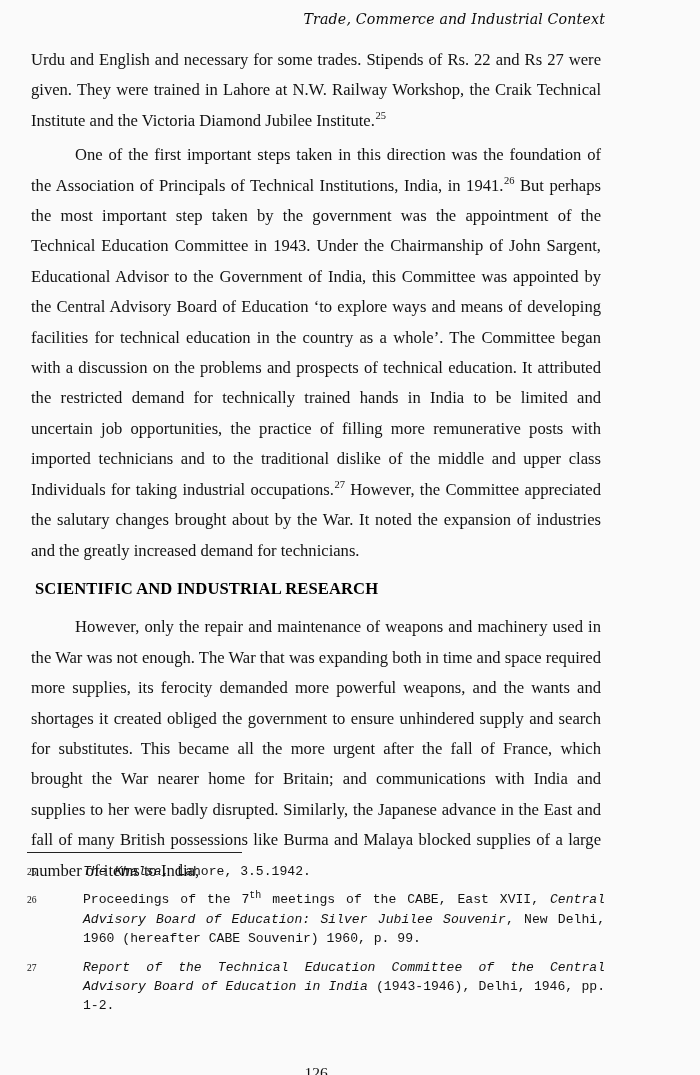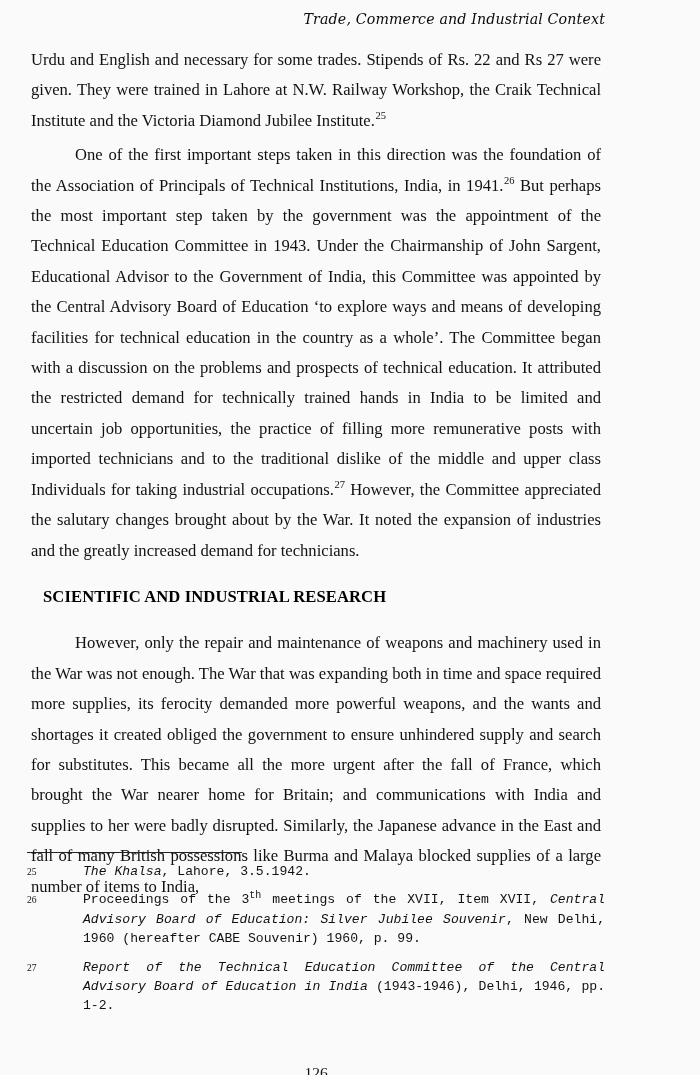--- a/index.html
+++ b/index.html
@@ -52,21 +52,21 @@
   p.para.indent { text-indent: 44px; }
 
   sup.fn {
     font-size: 10.5px;
     vertical-align: super;
     line-height: 0;
     padding-left: 0.5px;
   }
 
   h2.section-heading {
-    margin: 16px;
+    margin: 8px;
     font-size: 16.6px;
     line-height: 30.4px;
     font-weight: bold;
     letter-spacing: 0.1px;
     text-align: left;
     color: #000;
   }
 
   
   .footnote-area {
@@ -144,21 +144,21 @@
 
     <div class="fn-rule"></div>
 
     <div class="footnote">
       <div class="fn-num">25</div>
       <div class="fn-text"><i>The Khalsa</i><span>, Lahore, 3.5.1942.</span></div>
     </div>
 
     <div class="footnote">
       <div class="fn-num">26</div>
-      <div class="fn-text"><span>Proceedings of the 3</span><sup>th</sup><span> meetings of the XVII, Item XVII, </span><i>Central Advisory Board of Education: Silver Jubilee Souvenir</i><span>, New Delhi, 1960 (hereafter CABE Souvenir) 1960, p. 99.</span></div>
+      <div class="fn-text"><span>Proceedings of the 7</span><sup>th</sup><span> meetings of the CABE, East XVII, </span><i>Central Advisory Board of Education: Silver Jubilee Souvenir</i><span>, New Delhi, 1960 (hereafter CABE Souvenir) 1960, p. 99.</span></div>
     </div>
 
     <div class="footnote fn-last">
       <div class="fn-num">27</div>
       <div class="fn-text"><i>Report of the Technical Education Committee of the Central Advisory Board of Education in India</i><span> (1943-1946), Delhi, 1946, pp. 1-2.</span></div>
     </div>
 
   </div>
 
   <div class="page-number">126</div>

